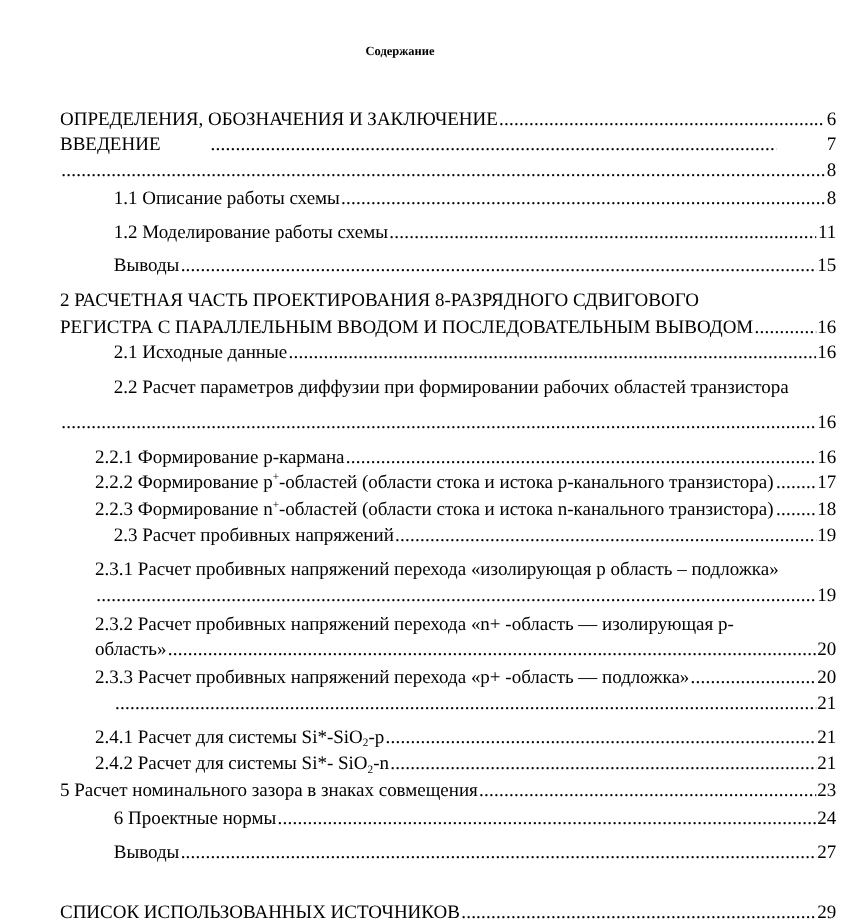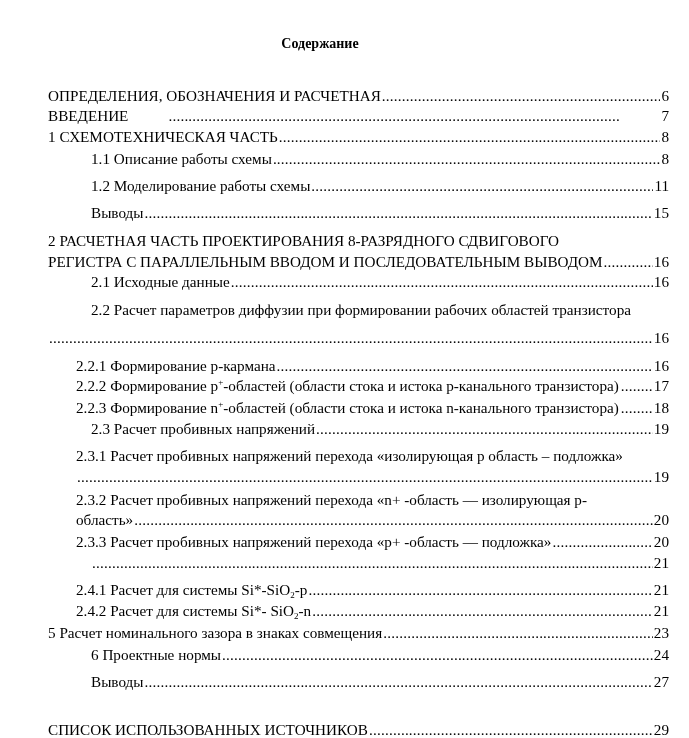--- a/index.html
+++ b/index.html
@@ -3,21 +3,21 @@
 <meta charset="utf-8">
 <style>
   html, body { margin: 0; padding: 0; background: #ffffff; }
   body {
     width: 689px; height: 738px; position: relative; overflow: hidden;
     font-family: "Liberation Serif", "DejaVu Serif", serif;
     color: #000000; font-size: 15.2px;
   }
   .title {
     position: absolute; top: 36px; left: 0; width: 640px; text-align: center;
-    font-weight: bold; font-size: 14px;
+    font-weight: bold; font-size: 10px;
   }
   .entry {
     position: absolute; right: 20px; display: flex; align-items: baseline;
     white-space: nowrap; line-height: 18px;
   }
   .entry .label { flex: 0 0 auto; }
   .entry .dots {
     flex: 1 1 auto; overflow: hidden; white-space: nowrap; margin: 0 1px;
   }
   .entry .dots::before {
@@ -30,33 +30,32 @@
   }
   sup { font-size: 9px; vertical-align: 6px; line-height: 0; }
   sub { font-size: 9px; vertical-align: -3px; line-height: 0; }
 </style>
 </head>
 <body>
 
 <div class="title">Содержание</div>
 
 <div class="entry" style="top:87px; left:48px;">
-  <span class="label">ОПРЕДЕЛЕНИЯ, ОБОЗНАЧЕНИЯ И РАСЧЕТНАЯ</span>
+  <span class="label">ОПРЕДЕЛЕНИЯ, ОБОЗНАЧЕНИЯ И ЗАКЛЮЧЕНИЕ</span>
   <span class="dots"></span>
   <span class="page">6</span>
 </div>
 
 <div class="entry" style="top:107px; left:48px;gap:39px;">
   <span class="label">ВВЕДЕНИЕ</span>
   <span class="dots"></span>
   <span class="page">7</span>
 </div>
 
 <div class="entry" style="top:128px; left:48px;">
-  <span class="label">1 СХЕМОТЕХНИЧЕСКАЯ ЧАСТЬ</span>
   <span class="dots"></span>
   <span class="page">8</span>
 </div>
 
 <div class="entry" style="top:150px; left:91px;">
   <span class="label">1.1 Описание работы схемы</span>
   <span class="dots"></span>
   <span class="page">8</span>
 </div>
 

